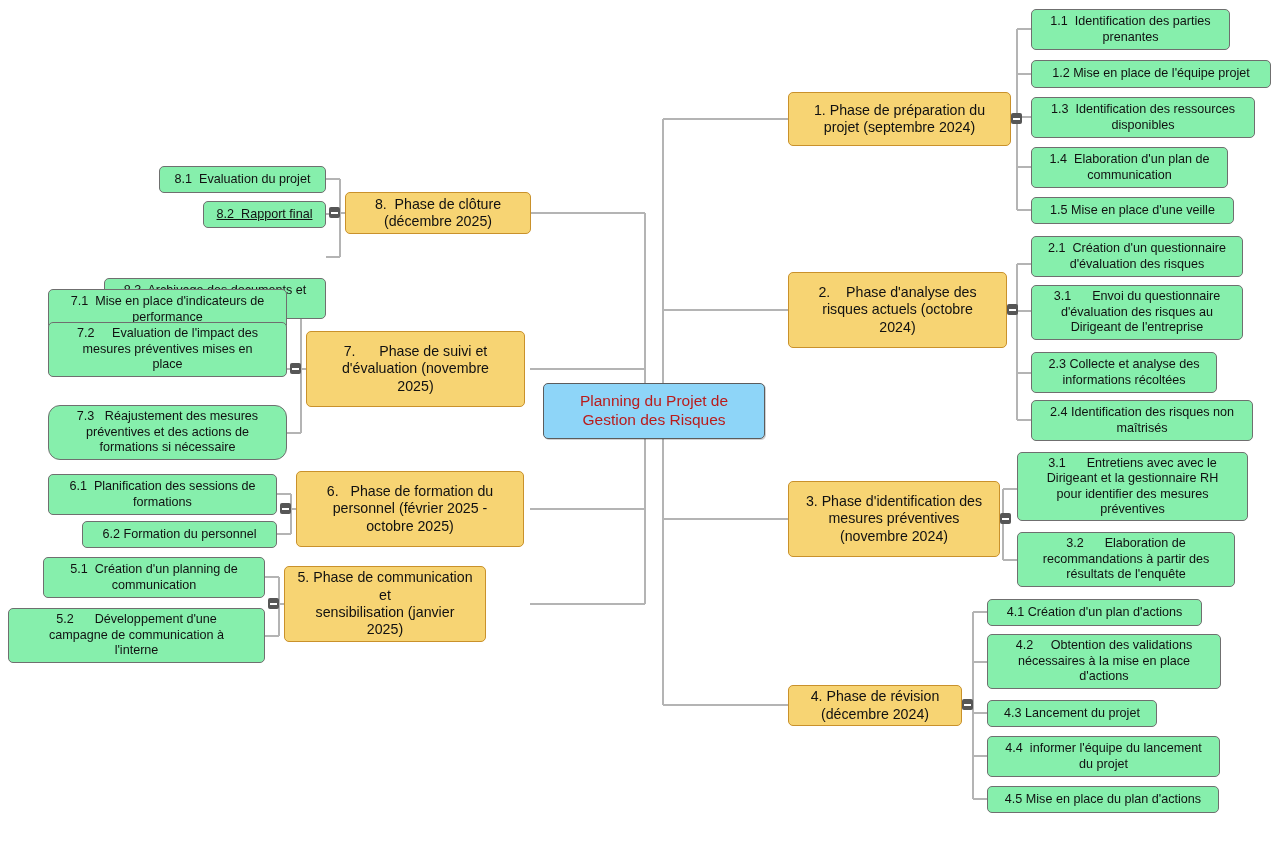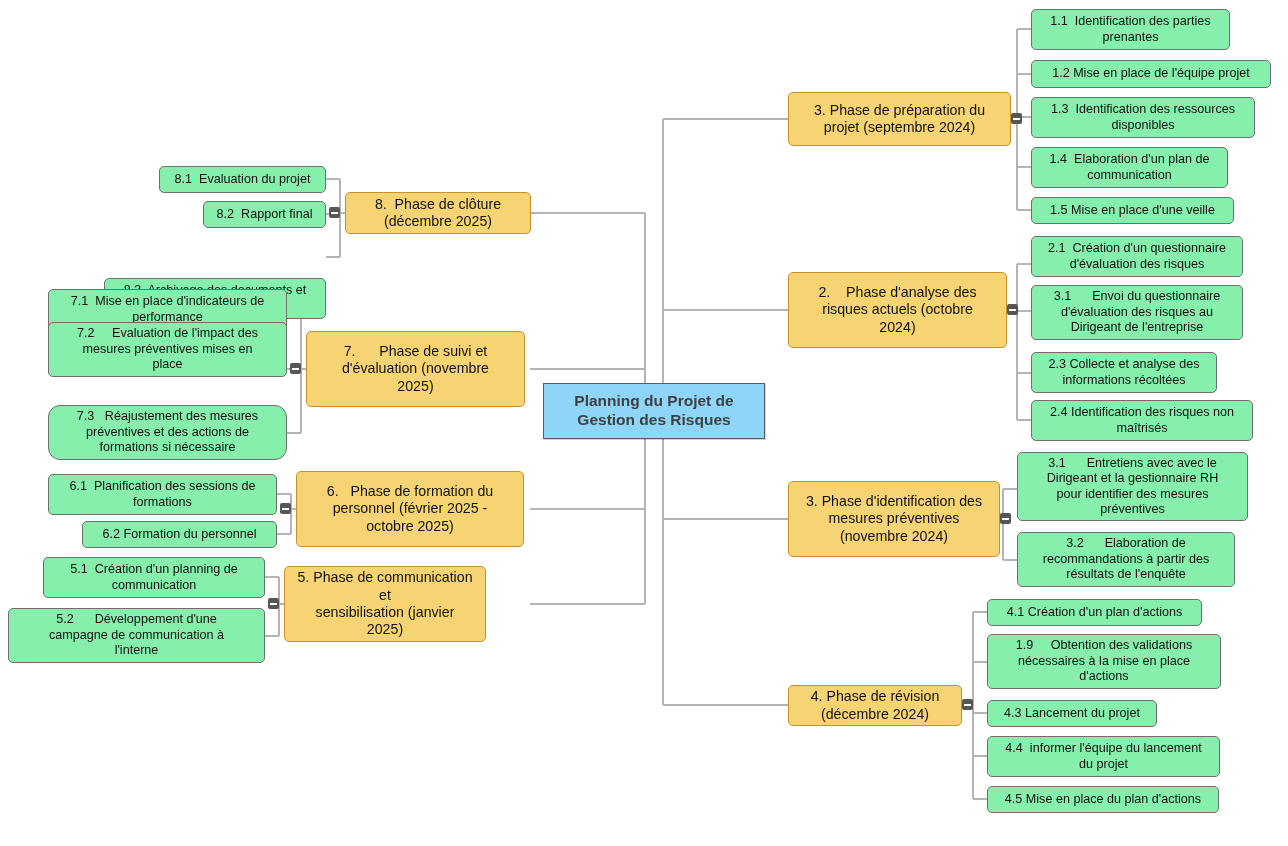--- a/index.html
+++ b/index.html
@@ -35,23 +35,23 @@
     border-radius: 4px;
     line-height: 1.22;
     white-space: pre-wrap;
     padding: 3px 7px;
   }
   
   .root {
     background: #8ED5F8;
     border: 1.4px solid #5c5c5c;
     font-size: 15.5px;
-    font-weight: bold;
-    color: #404040;
-    border-radius: 0;
+    font-weight: normal;
+    color: #b91c1c;
+    border-radius: 5px;
     box-shadow: 1px 1px 0 rgba(0,0,0,0.18);
   }
   
   .phase {
     background: #F7D473;
     border: 1.4px solid #C9912B;
     font-size: 14.2px;
     color: #111;
     border-radius: 5px;
   }
@@ -150,21 +150,21 @@
       <path d="M 284 604 L 279 604"></path>
       <path d="M 279 577 L 279 636"></path>
       <path d="M 279 577 L 265 577"></path>
       <path d="M 279 636 L 265 636"></path>
     </g>
   </svg>
 
   <div class="node root" style="left:543px; top:383px; width:222px; height:56px;">Planning du Projet de
 Gestion des Risques</div>
 
-  <div class="node phase" style="left:788px; top:92px; width:223px; height:54px;">3. Phase de préparation du
+  <div class="node phase" style="left:788px; top:92px; width:223px; height:54px;">1. Phase de préparation du
 projet (septembre 2024)</div>
   <div class="toggle" style="left:1011px; top:113px;"></div>
 
   <div class="node leaf" style="left:1031px; top:9px; width:199px; height:41px;">1.1  Identification des parties
 prenantes</div>
   <div class="node leaf" style="left:1031px; top:60px; width:240px; height:28px;">1.2 Mise en place de l'équipe projet</div>
   <div class="node leaf" style="left:1031px; top:97px; width:224px; height:41px;">1.3  Identification des ressources
 disponibles</div>
   <div class="node leaf" style="left:1031px; top:147px; width:197px; height:41px;">1.4  Elaboration d'un plan de
 communication</div>
@@ -196,34 +196,34 @@
 préventives</div>
   <div class="node leaf" style="left:1017px; top:532px; width:218px; height:55px;">3.2      Elaboration de
 recommandations à partir des
 résultats de l'enquête</div>
 
   <div class="node phase" style="left:788px; top:685px; width:174px; height:41px;">4. Phase de révision
 (décembre 2024)</div>
   <div class="toggle" style="left:962px; top:699px;"></div>
 
   <div class="node leaf" style="left:987px; top:599px; width:215px; height:27px;">4.1 Création d'un plan d'actions</div>
-  <div class="node leaf" style="left:987px; top:634px; width:234px; height:55px;">1.9     Obtention des validations
+  <div class="node leaf" style="left:987px; top:634px; width:234px; height:55px;">4.2     Obtention des validations
 nécessaires à la mise en place
 d'actions</div>
   <div class="node leaf" style="left:987px; top:700px; width:170px; height:27px;">4.3 Lancement du projet</div>
   <div class="node leaf" style="left:987px; top:736px; width:233px; height:41px;">4.4  informer l'équipe du lancement
 du projet</div>
   <div class="node leaf" style="left:987px; top:786px; width:232px; height:27px;">4.5 Mise en place du plan d'actions</div>
 
   <div class="node phase" style="left:345px; top:192px; width:186px; height:42px;">8.  Phase de clôture
 (décembre 2025)</div>
   <div class="toggle" style="left:329px; top:207px;"></div>
 
   <div class="node leaf" style="left:159px; top:166px; width:167px; height:27px;">8.1  Evaluation du projet</div>
-  <div class="node leaf" style="left:203px; top:201px; width:123px; height:27px;">8.2  Rapport final</div>
+  <div class="node leaf" style="left:203px; top:201px; width:123px; height:27px;text-decoration:underline;">8.2  Rapport final</div>
   <div class="node leaf" style="left:104px; top:237px; width:222px; height:41px;margin-top:41px;">8.3  Archivage des documents et
 résultats obtenus</div>
 
   <div class="node phase" style="left:306px; top:331px; width:219px; height:76px;">7.      Phase de suivi et
 d'évaluation (novembre
 2025)</div>
   <div class="toggle" style="left:290px; top:363px;"></div>
 
   <div class="node leaf" style="left:48px; top:289px; width:239px; height:41px;">7.1  Mise en place d'indicateurs de
 performance</div>

